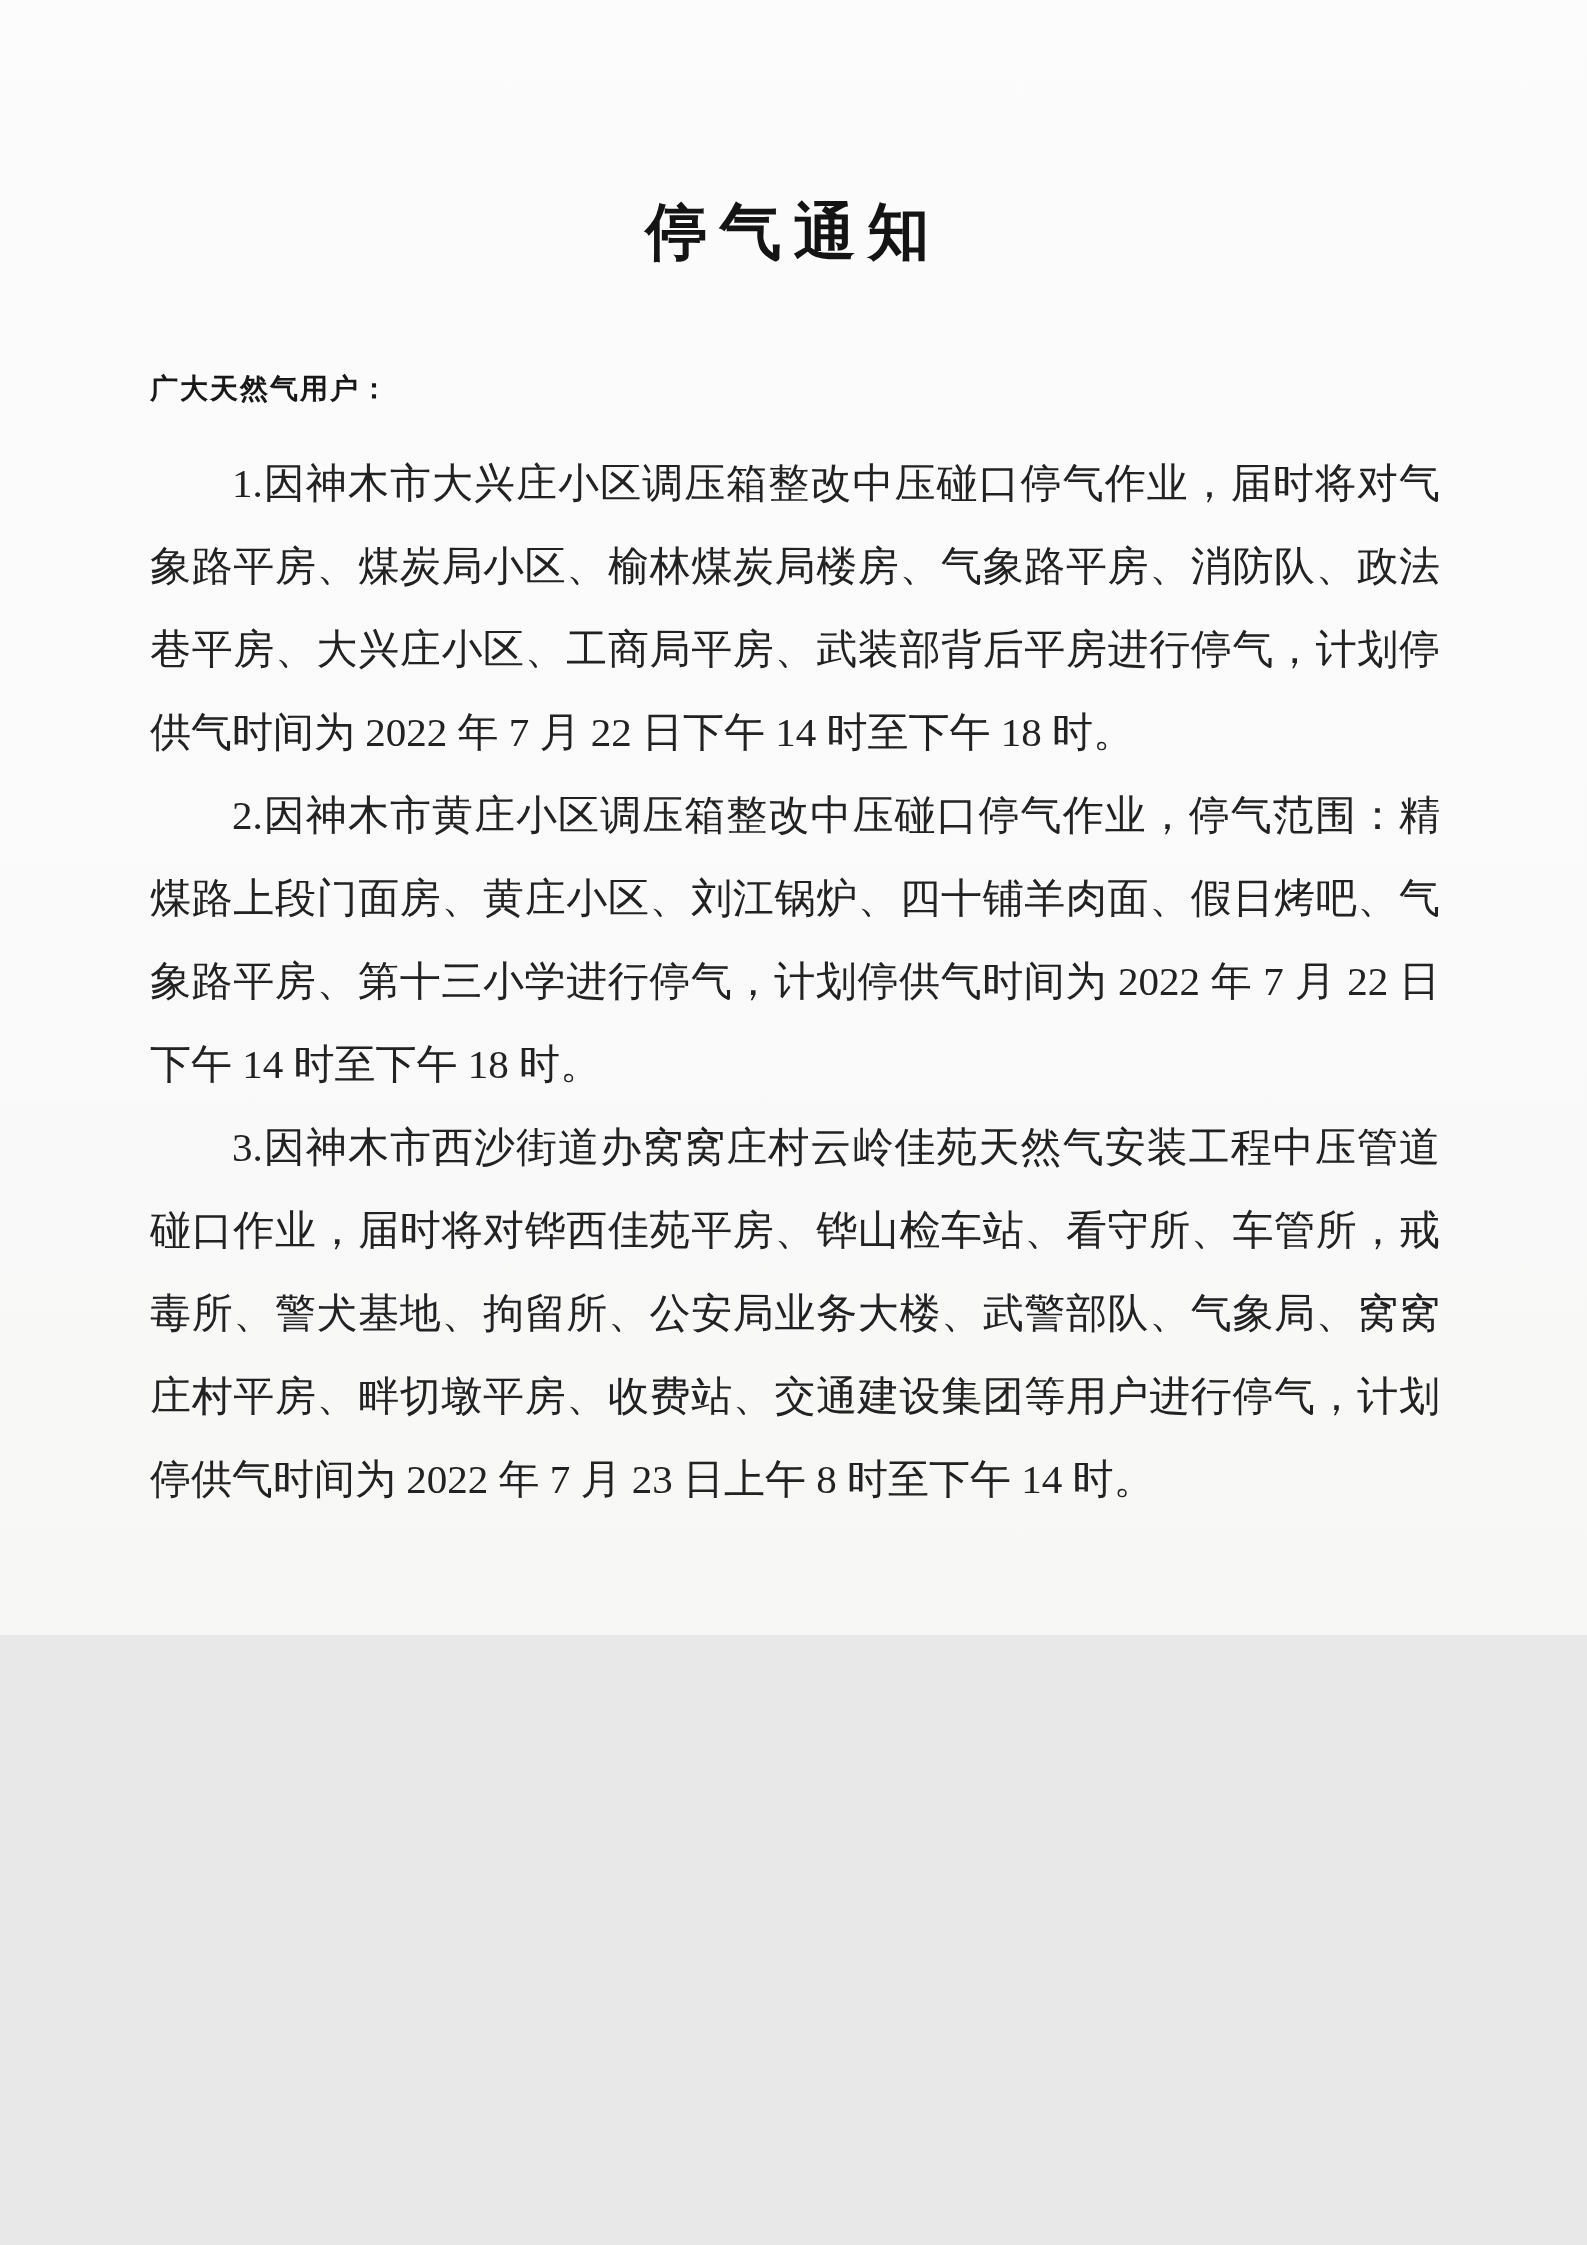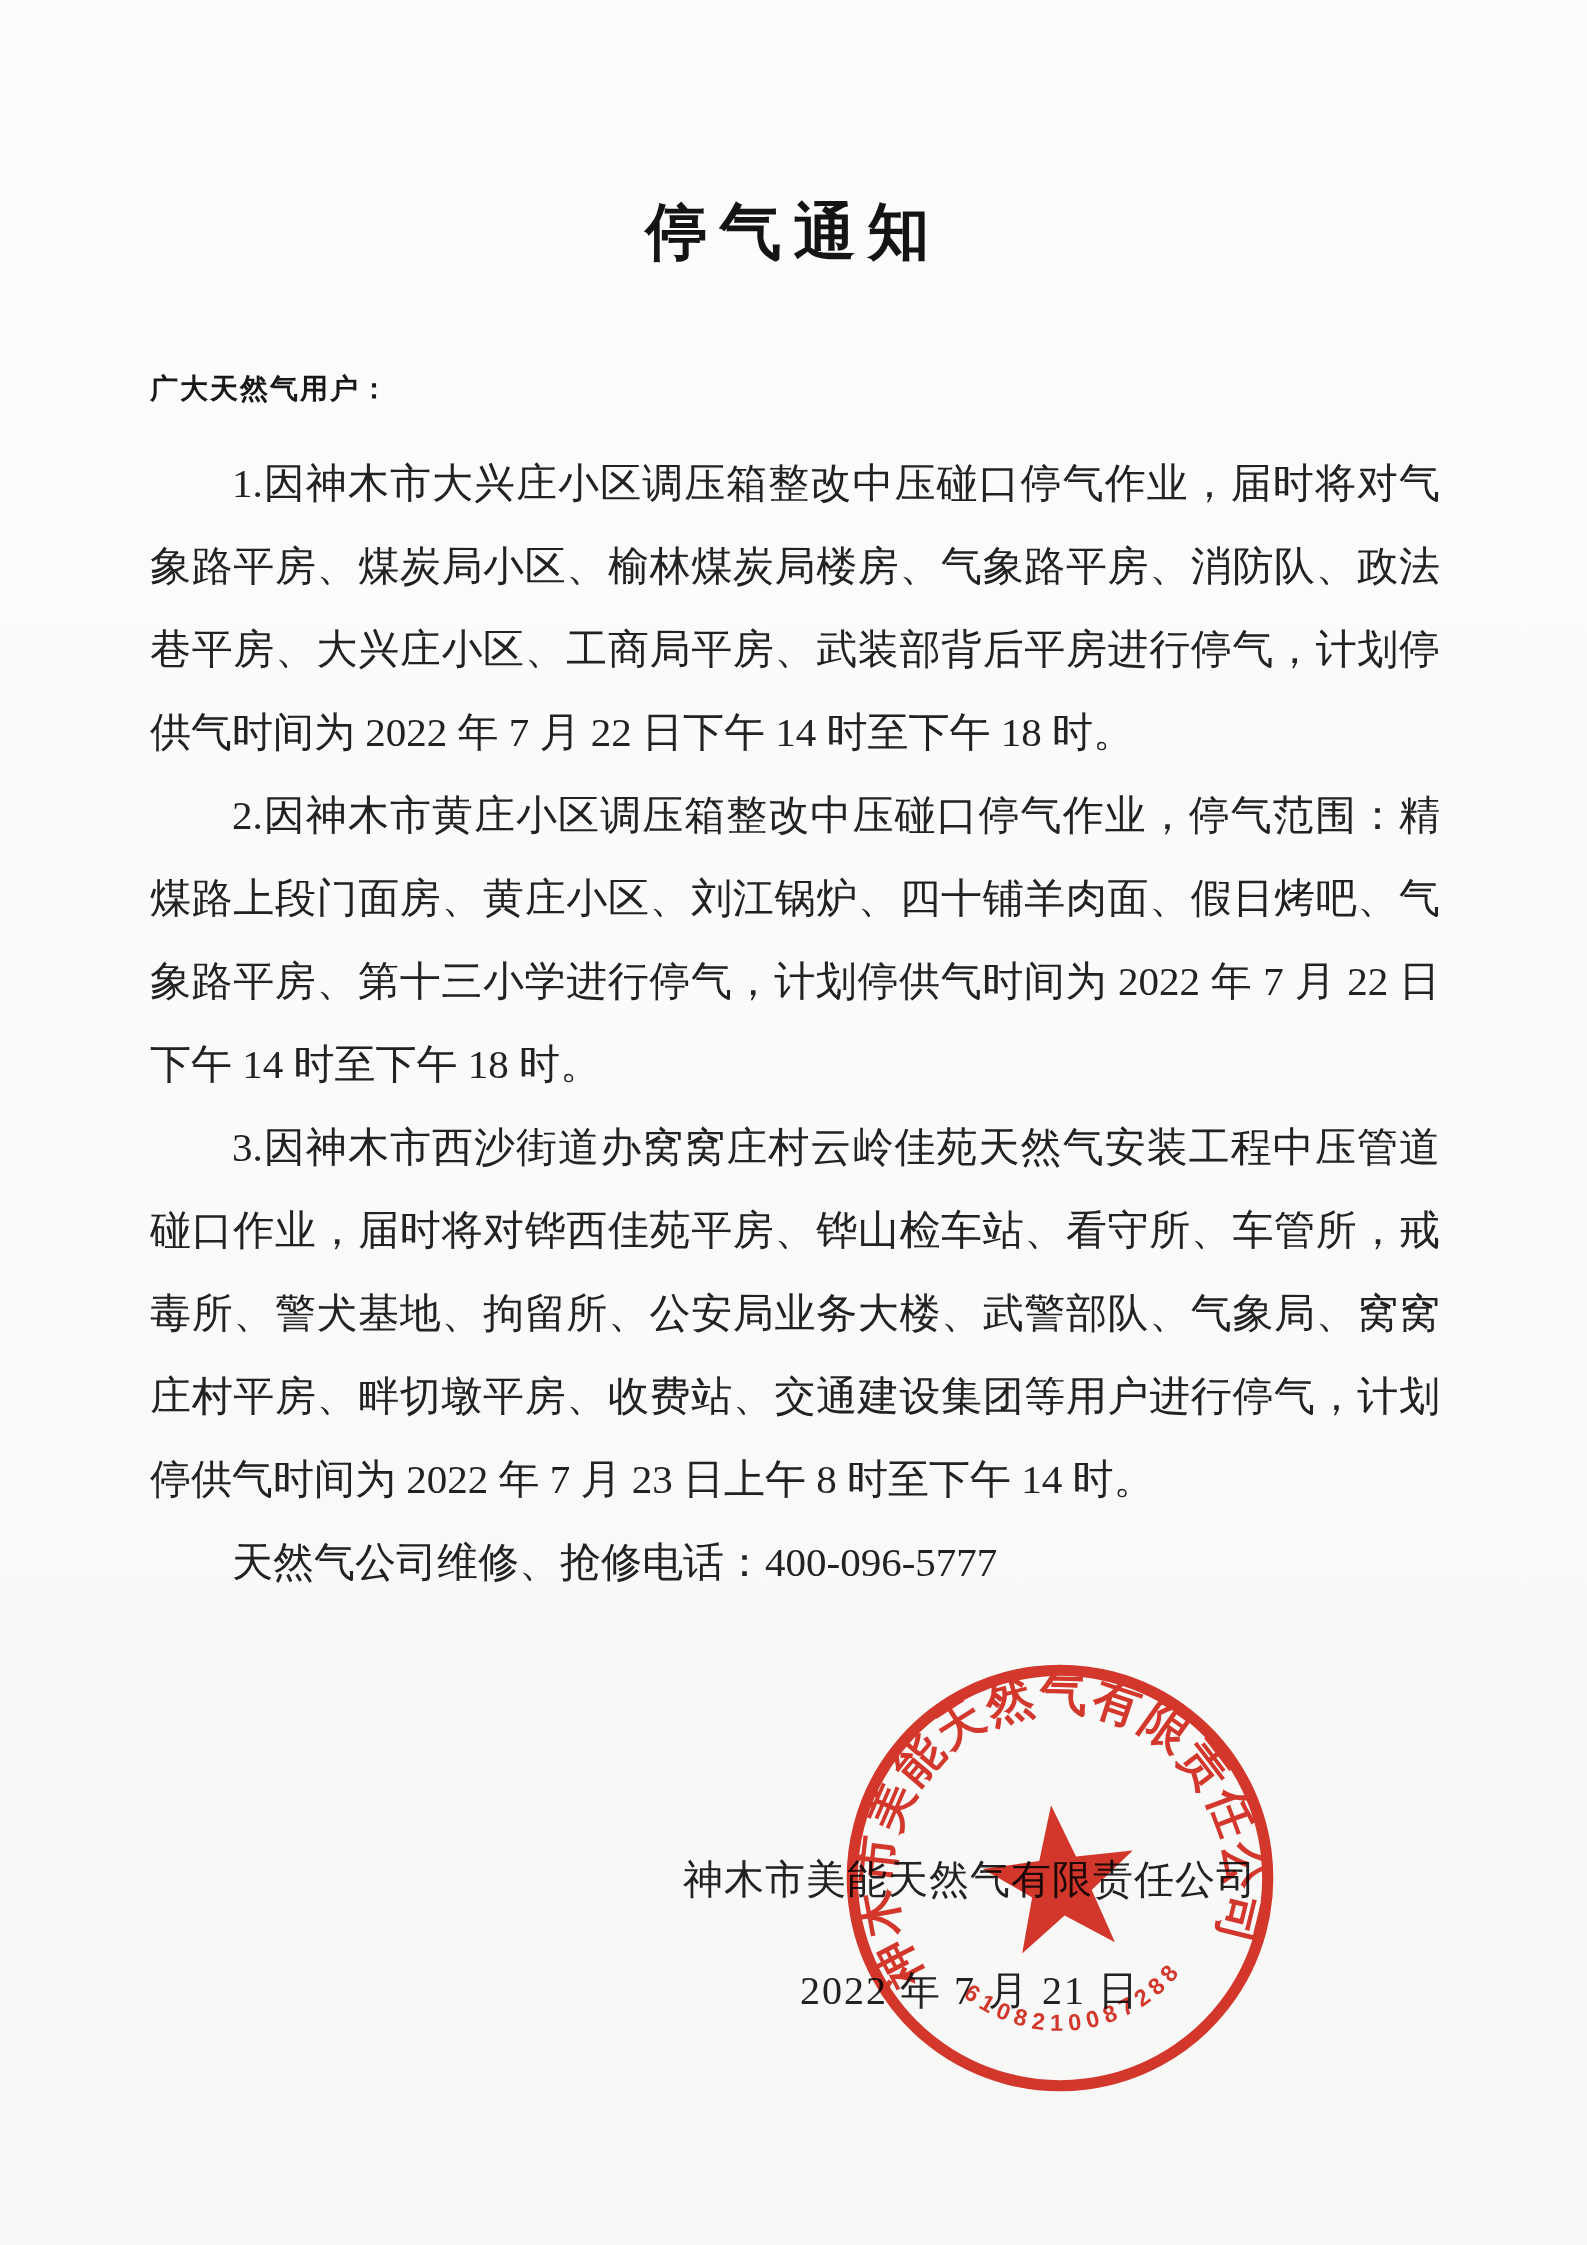--- a/index.html
+++ b/index.html
@@ -1,18 +1,18 @@
 <!DOCTYPE html>
 <html><head>
 <meta charset="utf-8">
 <style>
   html,body { margin:0; padding:0; background:#e8e8e8; }
   .page {
     position:relative;
-    width:1587px; height:2245px;
+    width:1587px; height:1635px;
     margin:0 auto;
     background:linear-gradient(180deg,#fcfcfc 0%,#fafafa 55%,#f7f7f6 100%);
     font-family:"Liberation Serif","DejaVu Serif",serif;
     color:#1f1f1f;
     overflow:hidden;
   }
   .title {
     position:absolute; top:190px; left:0; width:100%;
     text-align:center;
     font-size:62px; font-weight:700; letter-spacing:12px;
@@ -51,21 +51,20 @@
 <div class="page">
 
   <div class="title">停气通知</div>
 
   <div class="salutation">广大天然气用户：</div>
 
   <div class="body-flow">
     <p>1.因神木市大兴庄小区调压箱整改中压碰口停气作业，届时将对气象路平房、煤炭局小区、榆林煤炭局楼房、气象路平房、消防队、政法巷平房、大兴庄小区、工商局平房、武装部背后平房进行停气，计划停供气时间为 2022 年 7 月 22 日下午 14 时至下午 18 时。</p>
     <p>2.因神木市黄庄小区调压箱整改中压碰口停气作业，停气范围：精煤路上段门面房、黄庄小区、刘江锅炉、四十铺羊肉面、假日烤吧、气象路平房、第十三小学进行停气，计划停供气时间为 2022 年 7 月 22 日下午 14 时至下午 18 时。</p>
     <p>3.因神木市西沙街道办窝窝庄村云岭佳苑天然气安装工程中压管道碰口作业，届时将对铧西佳苑平房、铧山检车站、看守所、车管所，戒毒所、警犬基地、拘留所、公安局业务大楼、武警部队、气象局、窝窝庄村平房、畔切墩平房、收费站、交通建设集团等用户进行停气，计划停供气时间为 2022 年 7 月 23 日上午 8 时至下午 14 时。</p>
-    <p>天然气公司维修、抢修电话：400-096-5777</p>
   </div>
 
   <div class="signature">
     <p class="company-line">神木市美能天然气有限责任公司</p>
     <p class="date-line">2022 年 7 月 21 日</p>
   </div>
 
   <svg class="seal" viewBox="0 0 440 440" aria-hidden="true">
     <defs>
       <path id="arcTop" d="M 84.8 314.7 A 165 165 0 1 1 355.2 314.7" fill="none"></path>

